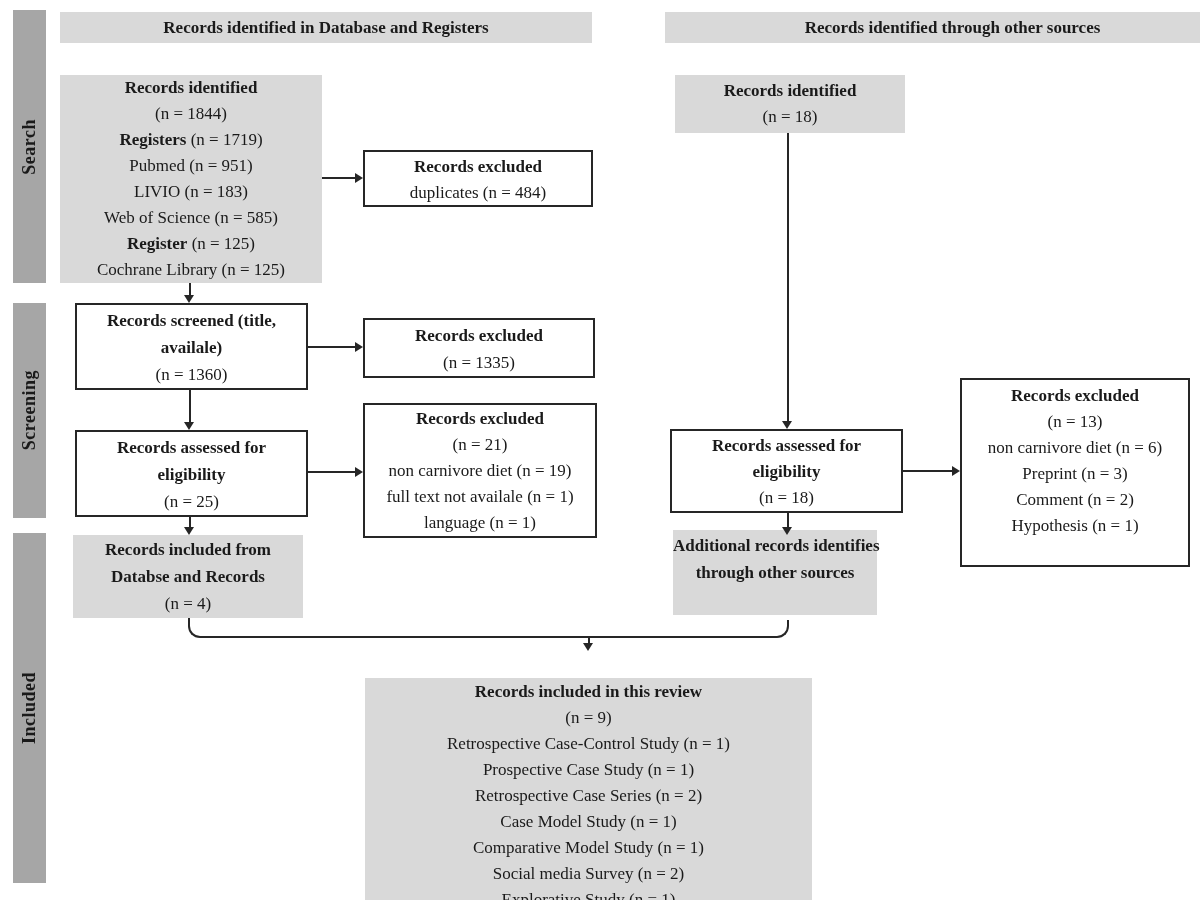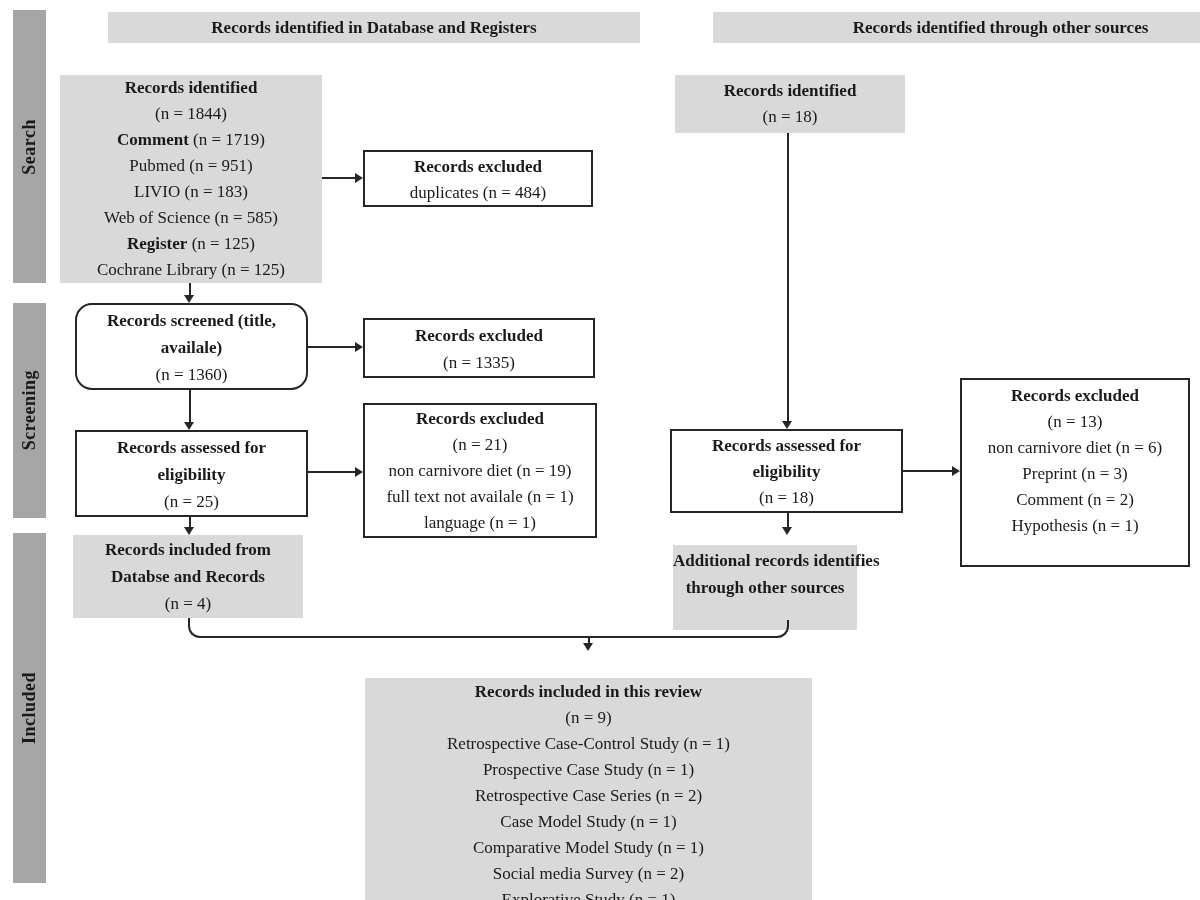--- a/index.html
+++ b/index.html
@@ -34,21 +34,20 @@
   .hdr {
     position: absolute;
     top: 12px;
     height: 31px;
     background: var(--box-gray, #d9d9d9);
     text-align: center;
     font-weight: bold;
     font-size: 17px;
     line-height: 31px;
     white-space: nowrap;
-    margin-left: 48px;
   }
   
   .gbox, .wbox {
     position: absolute;
     box-sizing: border-box;
     text-align: center;
   }
   .gbox { background: var(--box-gray, #d9d9d9); }
   .wbox { background: #fff; border: 2px solid var(--line, #262626); }
   .line { font-size: 17px; line-height: 26px; white-space: nowrap; }
@@ -87,34 +86,34 @@
   <div class="stage-bar" style="top:533px;height:350px;">
     <span>Included</span>
   </div>
 
   <div class="hdr" style="left:60px;width:532px;">Records identified in Database and Registers</div>
   <div class="hdr" style="left:665px;width:513px;padding-left:31px;">Records identified through other sources</div>
 
   <div class="gbox" style="left:60px;top:75px;width:262px;height:208px;">
     <div class="line b">Records identified</div>
     <div class="line">(n = 1844)</div>
-    <div class="line"><span class="b">Comment</span><span> (n = 1719)</span></div>
+    <div class="line"><span class="b">Registers</span><span> (n = 1719)</span></div>
     <div class="line">Pubmed (n = 951)</div>
     <div class="line">LIVIO (n = 183)</div>
     <div class="line">Web of Science (n = 585)</div>
     <div class="line"><span class="b">Register</span><span> (n = 125)</span></div>
     <div class="line">Cochrane Library (n = 125)</div>
   </div>
 
   <div class="wbox" style="left:363px;top:150px;width:230px;height:57px;padding-top:2px;">
     <div class="line b">Records excluded</div>
     <div class="line">duplicates (n = 484)</div>
   </div>
 
-  <div class="wbox lh27" style="left:75px;top:303px;width:233px;height:87px;padding-top:2px;border-radius:17px;">
+  <div class="wbox lh27" style="left:75px;top:303px;width:233px;height:87px;padding-top:2px;">
     <div class="line b">Records screened (title,</div>
     <div class="line b">availale)</div>
     <div class="line">(n = 1360)</div>
   </div>
 
   <div class="wbox lh27" style="left:363px;top:318px;width:232px;height:60px;padding-top:2px;">
     <div class="line b">Records excluded</div>
     <div class="line">(n = 1335)</div>
   </div>
 
@@ -151,21 +150,21 @@
 
   <div class="wbox" style="left:960px;top:378px;width:230px;height:189px;padding-top:3px;">
     <div class="line b">Records excluded</div>
     <div class="line">(n = 13)</div>
     <div class="line">non carnivore diet (n = 6)</div>
     <div class="line">Preprint (n = 3)</div>
     <div class="line">Comment (n = 2)</div>
     <div class="line">Hypothesis (n = 1)</div>
   </div>
 
-  <div class="gbox lh27" style="left:673px;top:545px;width:184px;height:85px;padding-top:2px;">
+  <div class="gbox lh27" style="left:673px;top:530px;width:204px;height:85px;padding-top:2px;">
     <div class="line b">Additional records identifies</div>
     <div class="line b">through other sources</div>
   </div>
 
   <div class="gbox" style="left:365px;top:650px;width:447px;height:235px;padding-top:1px;margin-top:28px;">
     <div class="line b">Records included in this review</div>
     <div class="line">(n = 9)</div>
     <div class="line">Retrospective Case-Control Study (n = 1)</div>
     <div class="line">Prospective Case Study (n = 1)</div>
     <div class="line">Retrospective Case Series (n = 2)</div>

